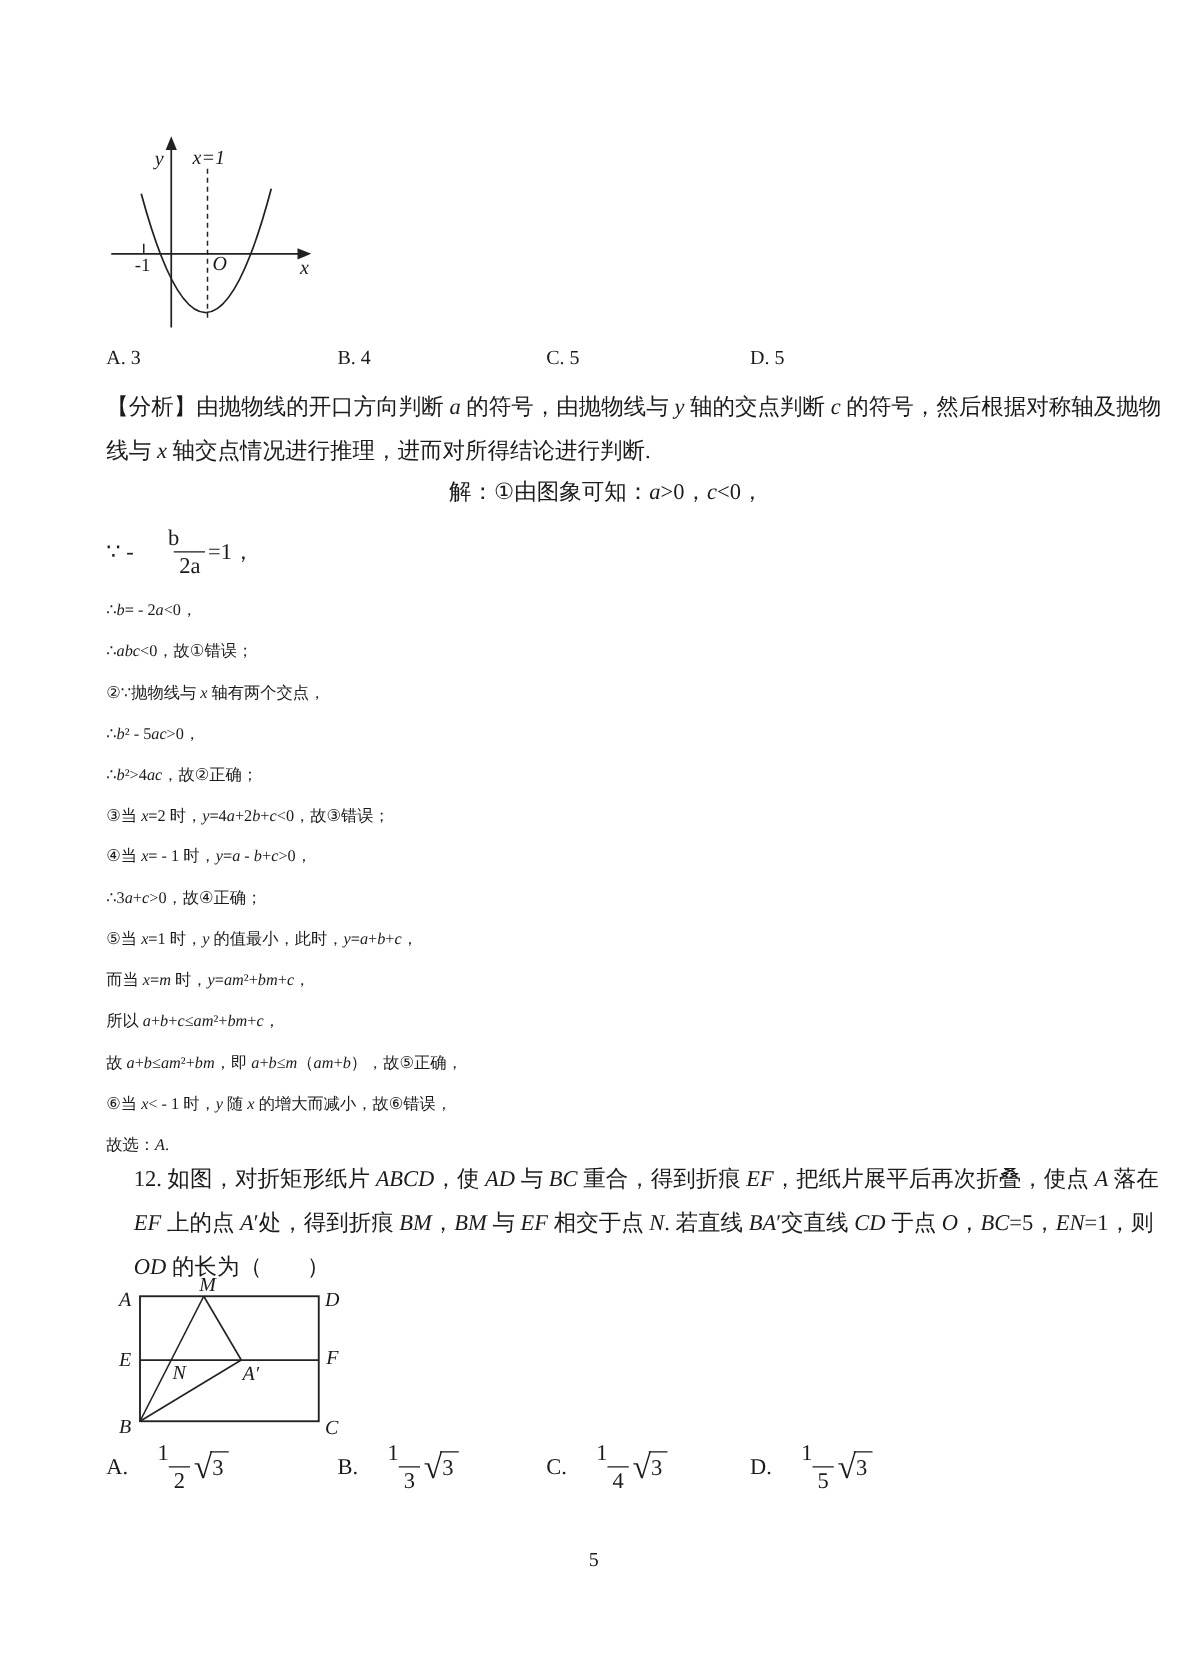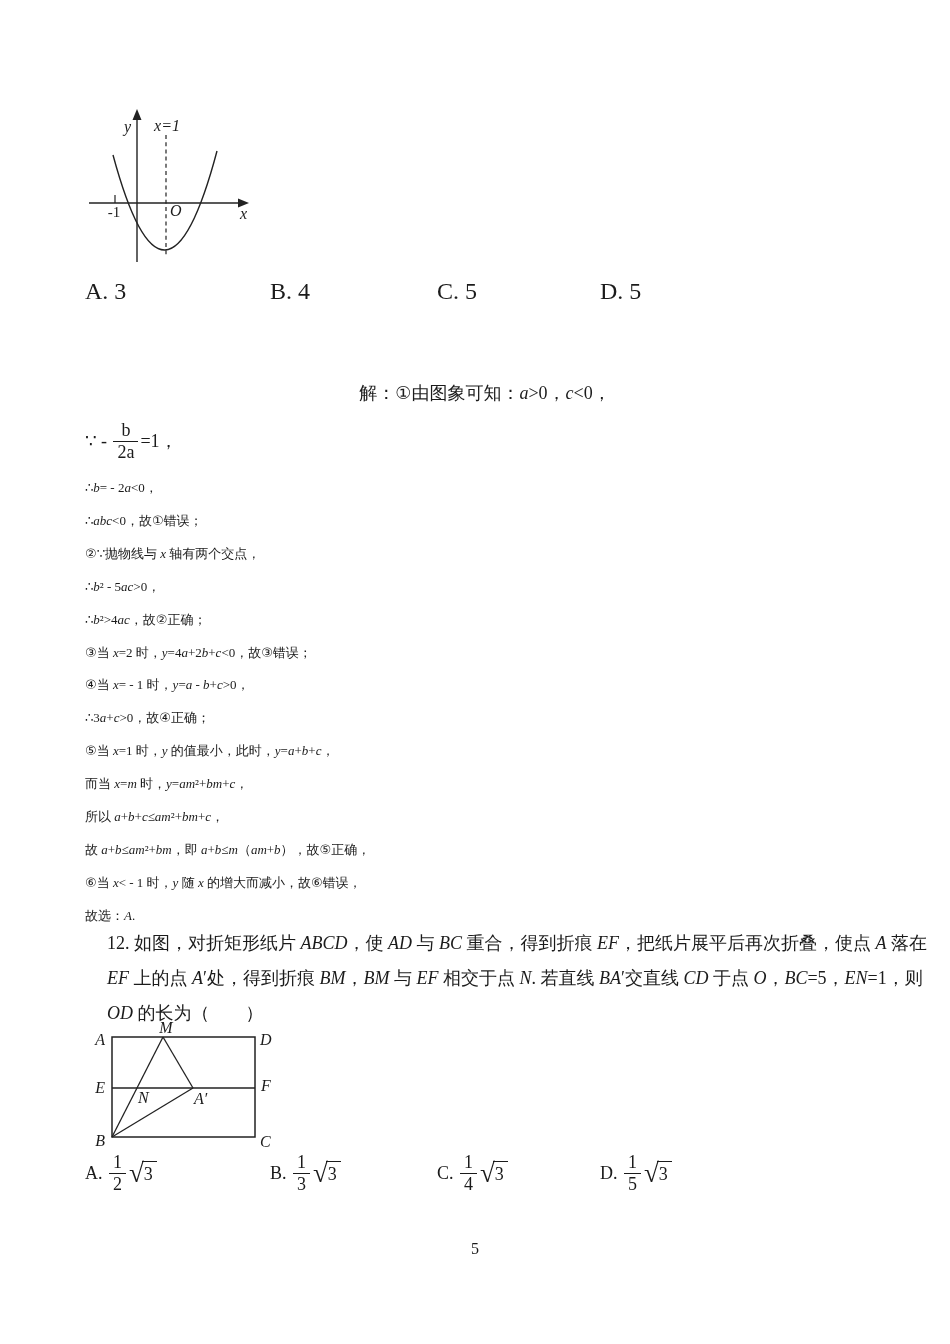--- a/index.html
+++ b/index.html
@@ -13,36 +13,36 @@
   .fig{position:absolute;}
   #fig1{left:85px;top:105px;}
   #fig2{left:85px;top:1020px;}
   svg text{font-family:"Liberation Serif","DejaVu Serif",serif;fill:#1b1b1b;}
   .svglbl{font-size:16px;font-style:italic;}
   .svglbl-up{font-size:15px;}
   
   .opts-row{position:absolute;left:85px;width:800px;}
   #opts1{top:278px;height:26px;}
   #opts2{top:1152px;height:52px;}
-  .opt{position:absolute;top:0;font-size:24px;white-space:pre;font-family:Liberation Serif, serif;}
+  .opt{position:absolute;top:0;font-size:16px;white-space:pre;font-family:Liberation Serif, serif;}
   .opt2{position:absolute;top:0;display:inline-flex;align-items:center;font-size:18px;white-space:pre;}
   
   .block{position:absolute;left:85px;width:800px;}
   #analysis{top:308px;}
   .aline{font-size:18px;line-height:35px;white-space:pre;}
   #solution{top:376px;}
   .sline{font-size:13px;line-height:32.9px;white-space:pre;}
   .sline-intro{font-size:18px;line-height:34px;white-space:pre;text-align:center;}
   .fracline{display:flex;align-items:center;height:62px;font-size:18px;white-space:pre;}
   #q12{top:926px;margin-left:22px;}
   .qline{font-size:18px;line-height:35px;white-space:pre;}
   
   .frac{display:inline-flex;flex-direction:column;align-items:center;margin:0 2px;}
   .fnum{display:block;padding:0 4px;font-size:18px;line-height:21px;text-align:center;}
-  .fden{display:block;border-top:1.5px solid #1b1b1b;padding:0 4px;font-size:18px;line-height:21px;text-align:center;}
+  .fden{display:block;border-top:1.5px solid #1b1b1b;padding:0 4px;font-size:18px;line-height:21px;text-align:center;margin-left:26px;}
   
   .radical{display:inline-flex;align-items:flex-start;margin-left:1px;}
   .rsign{font-size:27px;line-height:25px;}
   .rbody{border-top:1.6px solid #1b1b1b;font-size:18px;line-height:23px;padding:1px 4px 0 2px;margin-left:-2px;}
   
   #pagenum{position:absolute;top:1240px;left:0;width:100%;text-align:center;font-size:16px;}
 </style>
 </head>
 <body>
 
@@ -70,20 +70,22 @@
   </svg>
 
   <div id="opts1" class="opts-row">
     <span class="opt" style="left:0px"><span>A. 3</span></span>
     <span class="opt" style="left:185px"><span>B. 4</span></span>
     <span class="opt" style="left:352px"><span>C. 5</span></span>
     <span class="opt" style="left:515px"><span>D. 5</span></span>
   </div>
 
   <div id="analysis" class="block">
+    <div class="aline"><span>【分析】由抛物线的开口方向判断 </span><span class="it">a</span><span> 的符号，由抛物线与 </span><span class="it">y</span><span> 轴的交点判断 </span><span class="it">c</span><span> 的符号，然后根据对称轴及抛物</span></div>
+    <div class="aline"><span>线与 </span><span class="it">x</span><span> 轴交点情况进行推理，进而对所得结论进行判断.</span></div>
   </div>
 
   <div id="solution" class="block">
     <div class="sline-intro"><span>解：①由图象可知：</span><span class="it">a</span><span>&gt;0，</span><span class="it">c</span><span>&lt;0，</span></div>
     <div class="fracline">
       <span><span>∵ - </span></span>
       <span class="frac">
         <span class="fnum">b</span>
         <span class="fden">2a</span>
       </span>

